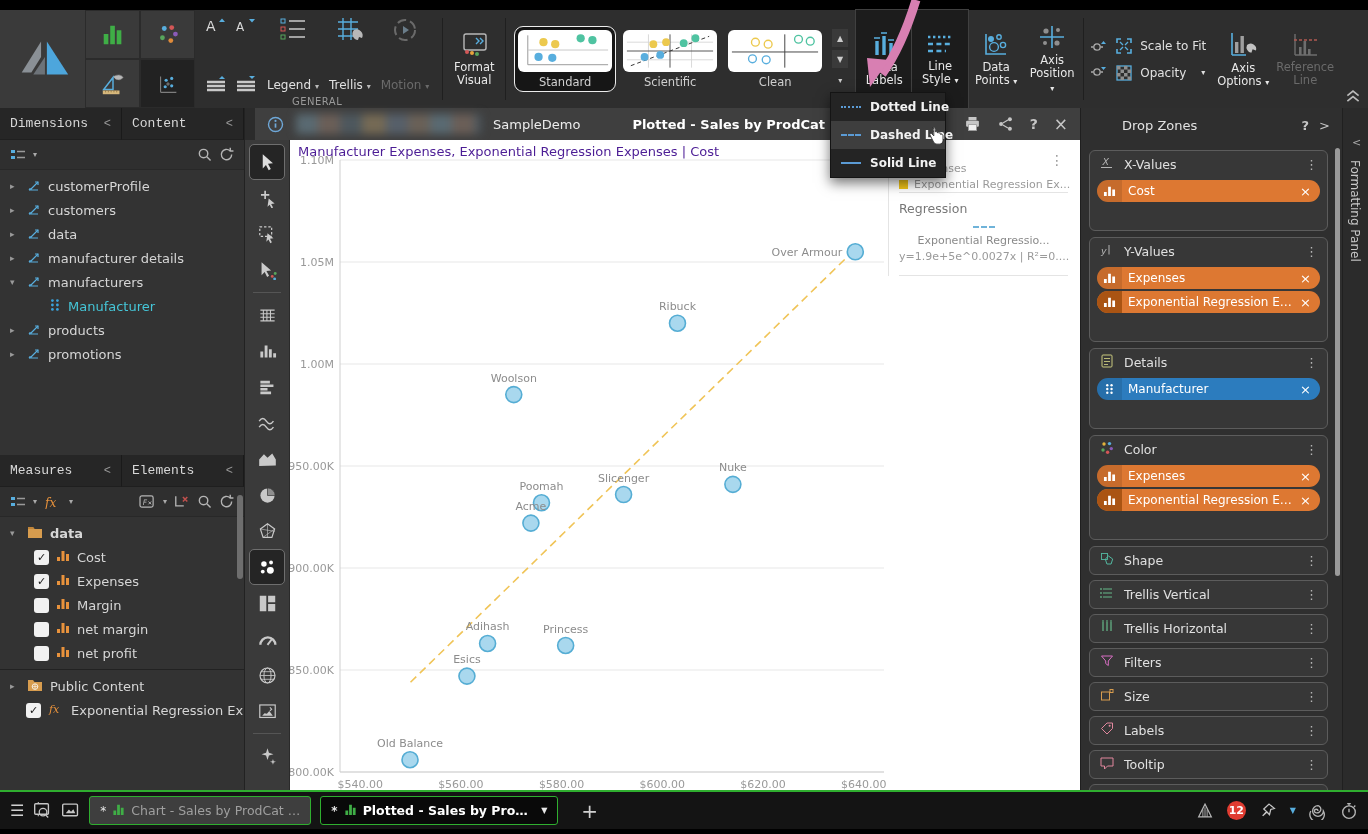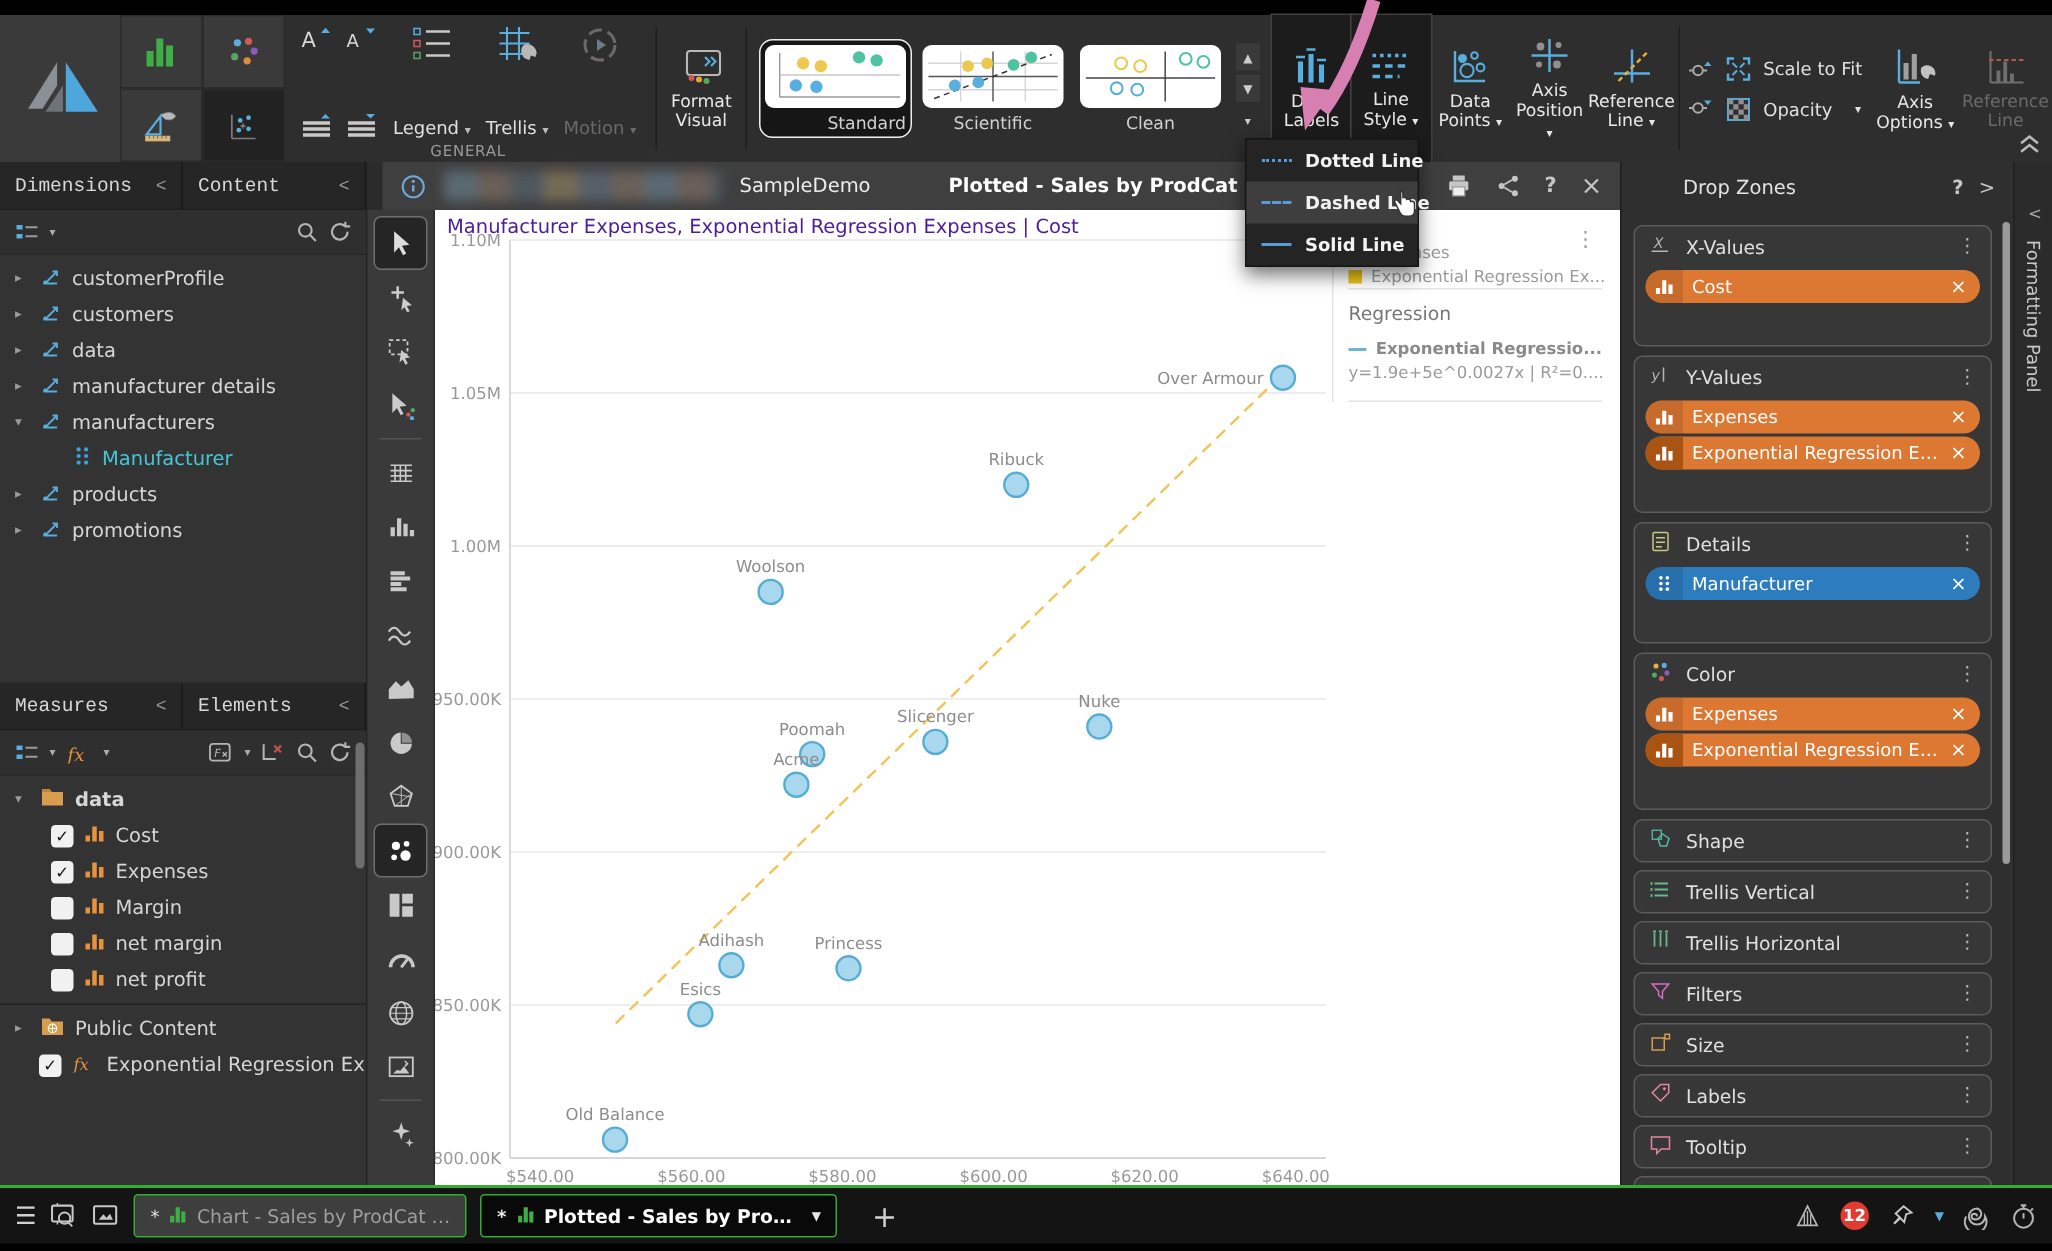--- a/index.html
+++ b/index.html
@@ -20,21 +20,21 @@
   .pair { display:flex; gap:8px; align-items:center; }
   .ddlabel { font-size:12px; color:#e0e0e0; white-space:nowrap; }
   .ddlabel .car { font-size:8px; color:#bbb; }
   .disabled, .disabled .ddlabel, .disabled .car { color:#6a6a6a !important; }
   .tb-div { width:1px; background:#1f1f1f; margin:8px 3px; }
   .bigbtn { width:56px; display:flex; flex-direction:column; align-items:center; justify-content:center; gap:4px;
             font-size:11.5px; color:#e8e8e8; text-align:center; line-height:1.15; padding:4px 2px; }
   .bigbtn.active { background:#1c1c1c; outline:1px solid #404040; }
   .presets { display:flex; align-items:center; gap:5px; padding:6px 6px; }
   .preset { width:100px; border-radius:8px; padding:3px 3px 1px 3px; text-align:center; }
-  .preset.sel { background:#161616; outline:1px solid #ececec;text-align:right; }
+  .preset.sel { background:#161616; outline:1px solid #ececec; }
   .preset .thumb { height:42px; background:#fff; border-radius:6px; overflow:hidden; display:flex; align-items:center; justify-content:center; }
   .preset .plabel { font-size:11.5px; color:#d0d0d0; padding:3px 0 1px; }
   .spinner { display:flex; flex-direction:column; justify-content:center; gap:3px; padding:0 2px; }
   .spbtn { width:16px; height:18px; background:#3a3a3a; color:#ccc; font-size:8px; display:flex; align-items:center; justify-content:center; }
   .rrows { display:flex; flex-direction:column; justify-content:center; gap:9px; padding:0 6px; }
   .rrow { display:flex; align-items:center; gap:7px; font-size:12px; color:#e0e0e0; white-space:nowrap; }
   .mini-col { display:flex; flex-direction:column; justify-content:center; gap:10px; padding:0 2px; }
   .collapse-chev { position:absolute; right:4px; bottom:4px; }
 
   
@@ -71,21 +71,21 @@
   .hicons { margin-left:auto; display:flex; align-items:center; gap:16px; color:#c6c6c6; }
   .canvas-row { flex:1; display:flex; }
   .canvas { flex:1; background:#fff; position:relative; }
   .c-title { position:absolute; top:4px; left:8px; font-size:13px; color:#4c1d95; }
   #plot-svg { position:absolute; left:0; top:0; }
   .legend { position:absolute; left:598px; top:12px; width:180px; padding:8px 0 0 10px; border-left:1px solid #e4e4e4; }
   .leg-kebab { position:absolute; top:0px; right:4px; color:#9a9a9a; font-size:14px; letter-spacing:0; }
   .leg-item { display:flex; align-items:center; gap:6px; font-size:11px; color:#9a9a9a; height:16px; white-space:nowrap; }
   .reg-sec { border-top:1px solid #e4e4e4; padding:8px 0 12px 0; border-bottom:1px solid #e4e4e4; }
   .reg-head { font-size:12.5px; color:#777; margin-bottom:10px; }
-  .reg-item { display:flex; align-items:center; gap:6px; font-size:11px; font-weight:bold; color:#8a8a8a; white-space:nowrap; }
+  .reg-item { display:flex; align-items:center; gap:6px; font-size:11px; font-weight:normal; color:#8a8a8a; white-space:nowrap;flex-direction:column; }
   .reg-eq { font-size:11px; color:#9a9a9a; margin-top:3px; white-space:nowrap; }
   .dash-sample { width:22px; height:0; border-top:2px dashed #6fb3d9; }
 
   
   .dropzones { width:262px; background:#2f2f2f; display:flex; flex-direction:column; border-left:1px solid #1f1f1f; }
   .dz-head { height:34px; flex:none; display:flex; align-items:center; padding:0 12px; font-size:13px; color:#e2e2e2; gap:10px;margin-left:29px; }
   .dz-head .spacer { flex:1; }
   .dz-body { flex:1; padding:8px 14px 0 8px; overflow:hidden; position:relative; }
   .zone { background:#373737; border:1px solid #5c5c5c; border-radius:6px; margin-bottom:5px; }
   .zone.tall { padding-bottom:26px; margin-bottom:6px; }
@@ -317,27 +317,20 @@
     </div>
     <div class="bigbtn">
       <svg width="30" height="26" viewBox="0 0 30 26">
         <path d="M15 2v22M3 13h24" stroke="#58aede" stroke-width="1.6"></path>
         <circle cx="9" cy="7" r="2.6" fill="#8f8f8f"></circle>
           <circle cx="21" cy="6" r="2" fill="#8f8f8f"></circle>
         <circle cx="20" cy="19" r="2.6" fill="#8f8f8f"></circle>
           <circle cx="8" cy="19" r="2" fill="#8f8f8f"></circle>
         </svg>
       <span><span>Axis Position</span> <span class="car" style="font-size:8px">▾</span></span>
-    </div>
-    <div class="bigbtn">
-      <svg width="30" height="26" viewBox="0 0 30 26">
-        <path d="M15 2v22M3 18h24" stroke="#58aede" stroke-width="1.6"></path>
-        <path d="M6 23L25 4" stroke="#e2b33c" stroke-width="1.6" stroke-dasharray="3.4 2.4"></path>
-        </svg>
-      <span><span>Reference Line</span> <span class="car" style="font-size:8px">▾</span></span>
     </div>
 
     <div class="tb-div"></div>
     <div class="mini-col">
       <svg width="18" height="16" viewBox="0 0 18 16">
         <circle cx="8" cy="9" r="3.2" fill="none" stroke="#aaa" stroke-width="1.3"></circle>
           <path d="M2 9h2.5M11.5 9H14" stroke="#aaa" stroke-width="1.3"></path>
           <path d="M12 5l2.5-3 2.5 3z" fill="#58aede" transform="translate(0,1)"></path>
         </svg>
       <svg width="18" height="16" viewBox="0 0 18 16">

